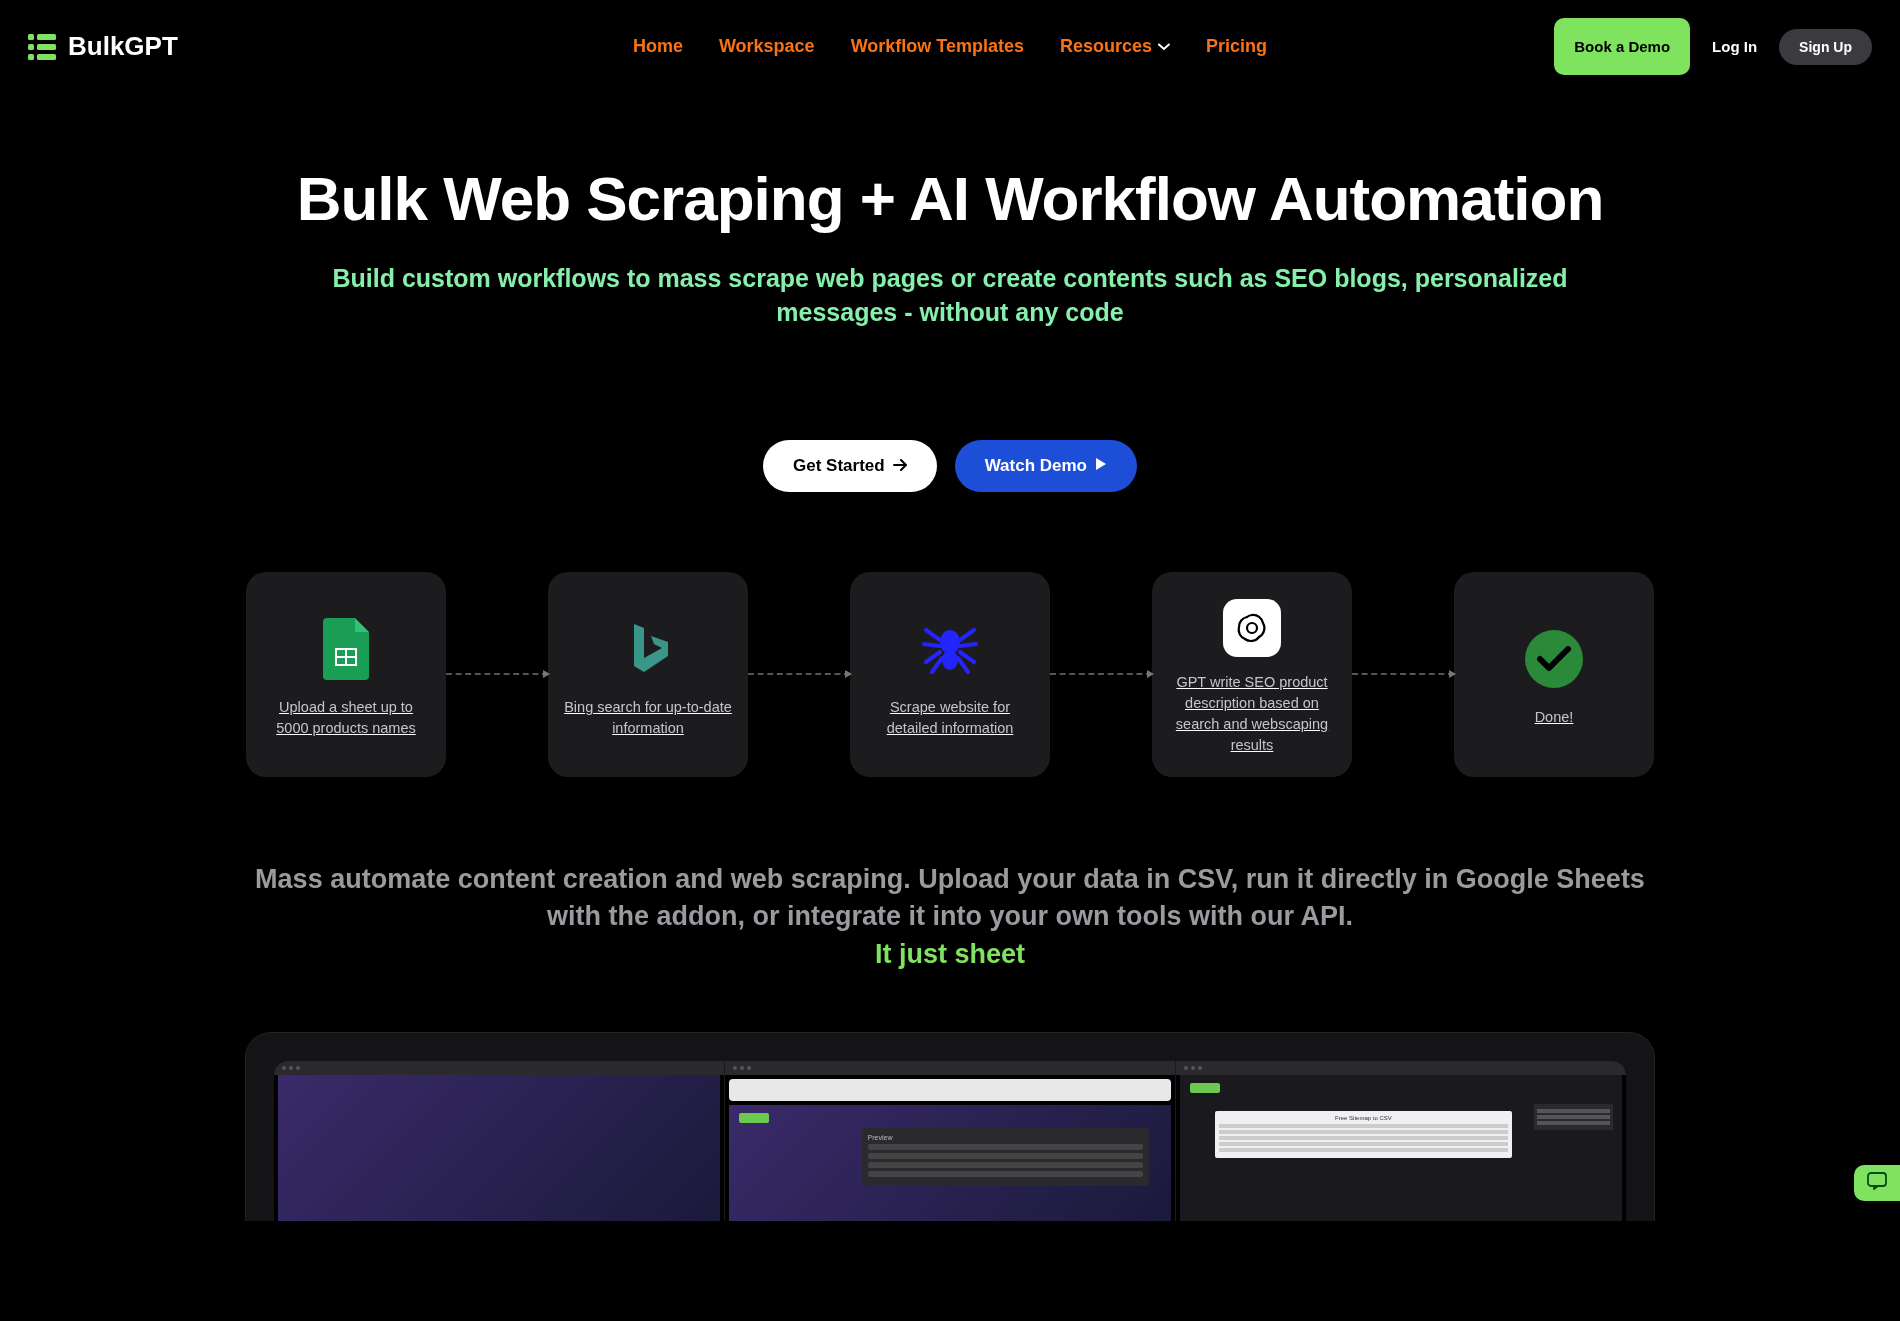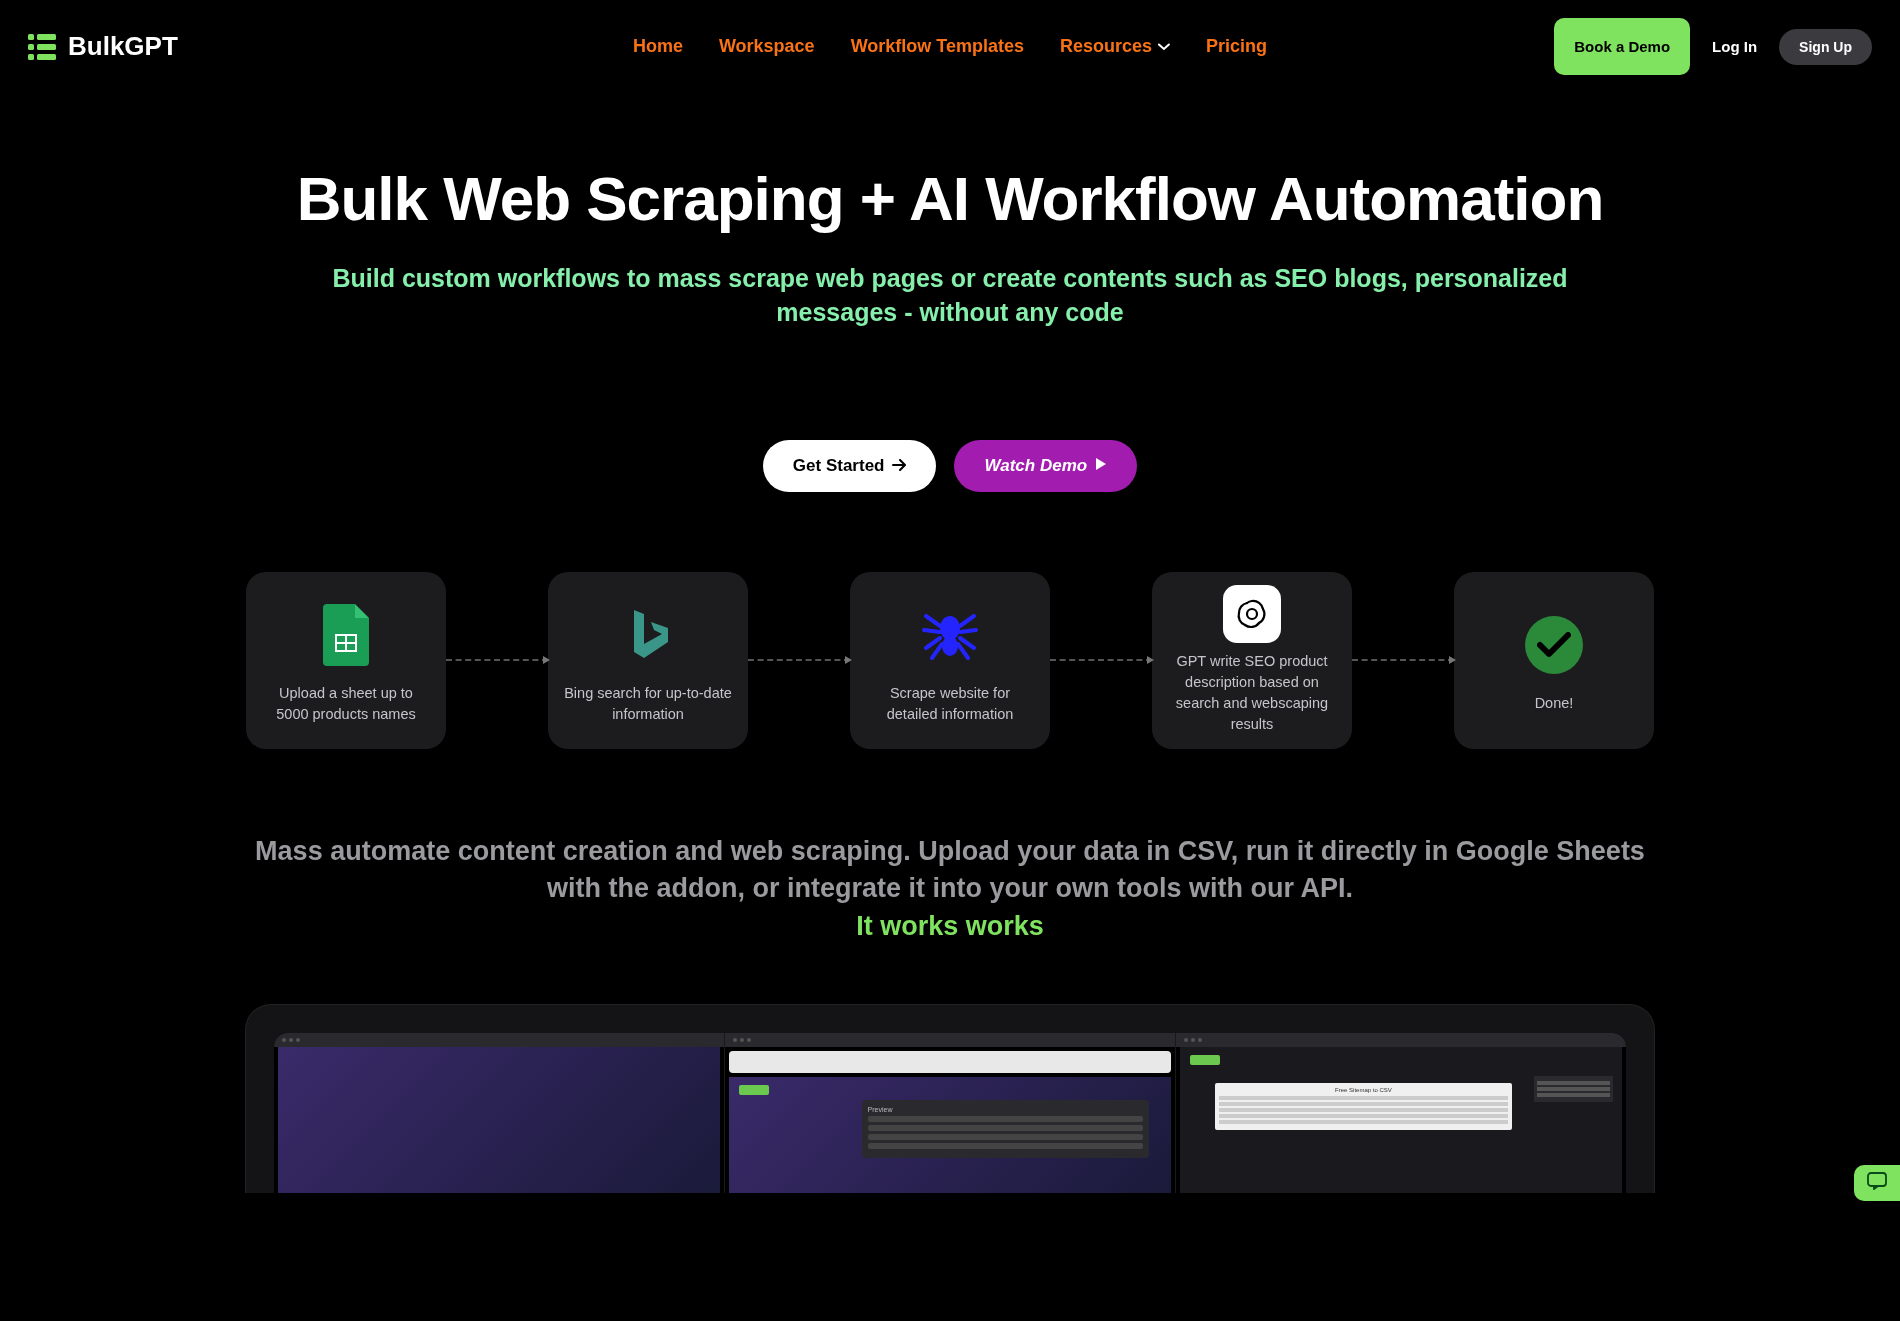--- a/index.html
+++ b/index.html
@@ -119,54 +119,54 @@
   font-size: 17px;
   padding: 16px 30px;
   border-radius: 999px;
   border: none;
   cursor: pointer;
   display: flex;
   align-items: center;
   gap: 8px;
 }
 .btn-watch {
-  background: #a21caf;
+  background: #1d4ed8;
   color: #fff;
   font-weight: 700;
   font-size: 17px;
   padding: 16px 30px;
   border-radius: 999px;
   border: none;
   cursor: pointer;
   display: flex;
   align-items: center;
   gap: 8px;
-  font-style: italic;
 }
 
 
 .flow {
   display: flex;
   align-items: center;
   justify-content: center;
   gap: 0;
   margin-top: 80px;
   padding: 0 40px;
 }
 .card {
   background: #1c1c1e;
   border-radius: 20px;
   width: 200px;
-  height: 177px;
+  height: 205px;
   display: flex;
   flex-direction: column;
   align-items: center;
   justify-content: center;
   padding: 20px 16px;
   text-align: center;
+  text-decoration: underline;
 }
 .card .icon-wrap {
   height: 80px;
   display: flex;
   align-items: center;
   justify-content: center;
 }
 .card .label {
   font-size: 14.5px;
   color: #c5c5ca;
@@ -488,21 +488,21 @@
             <path d="M3 13 L12 22 L31 3" stroke="#000" stroke-width="6" fill="none" stroke-linecap="round" stroke-linejoin="round"></path>
           </svg>
       </div>
     </div>
     <div class="label">Done!</div>
   </div>
 </section>
 
 <section class="mid">
   <p>Mass automate content creation and web scraping. Upload your data in CSV, run it directly in Google Sheets with the addon, or integrate it into your own tools with our API.</p>
-  <p class="highlight">It works works</p>
+  <p class="highlight">It just sheet</p>
 </section>
 
 <section class="panel-wrap">
   <div class="panel-inner">
     <div class="mock-col">
       <div class="mock-topbar">
           <span class="mock-dot"></span>
           <span class="mock-dot"></span>
           <span class="mock-dot"></span>
         </div>

